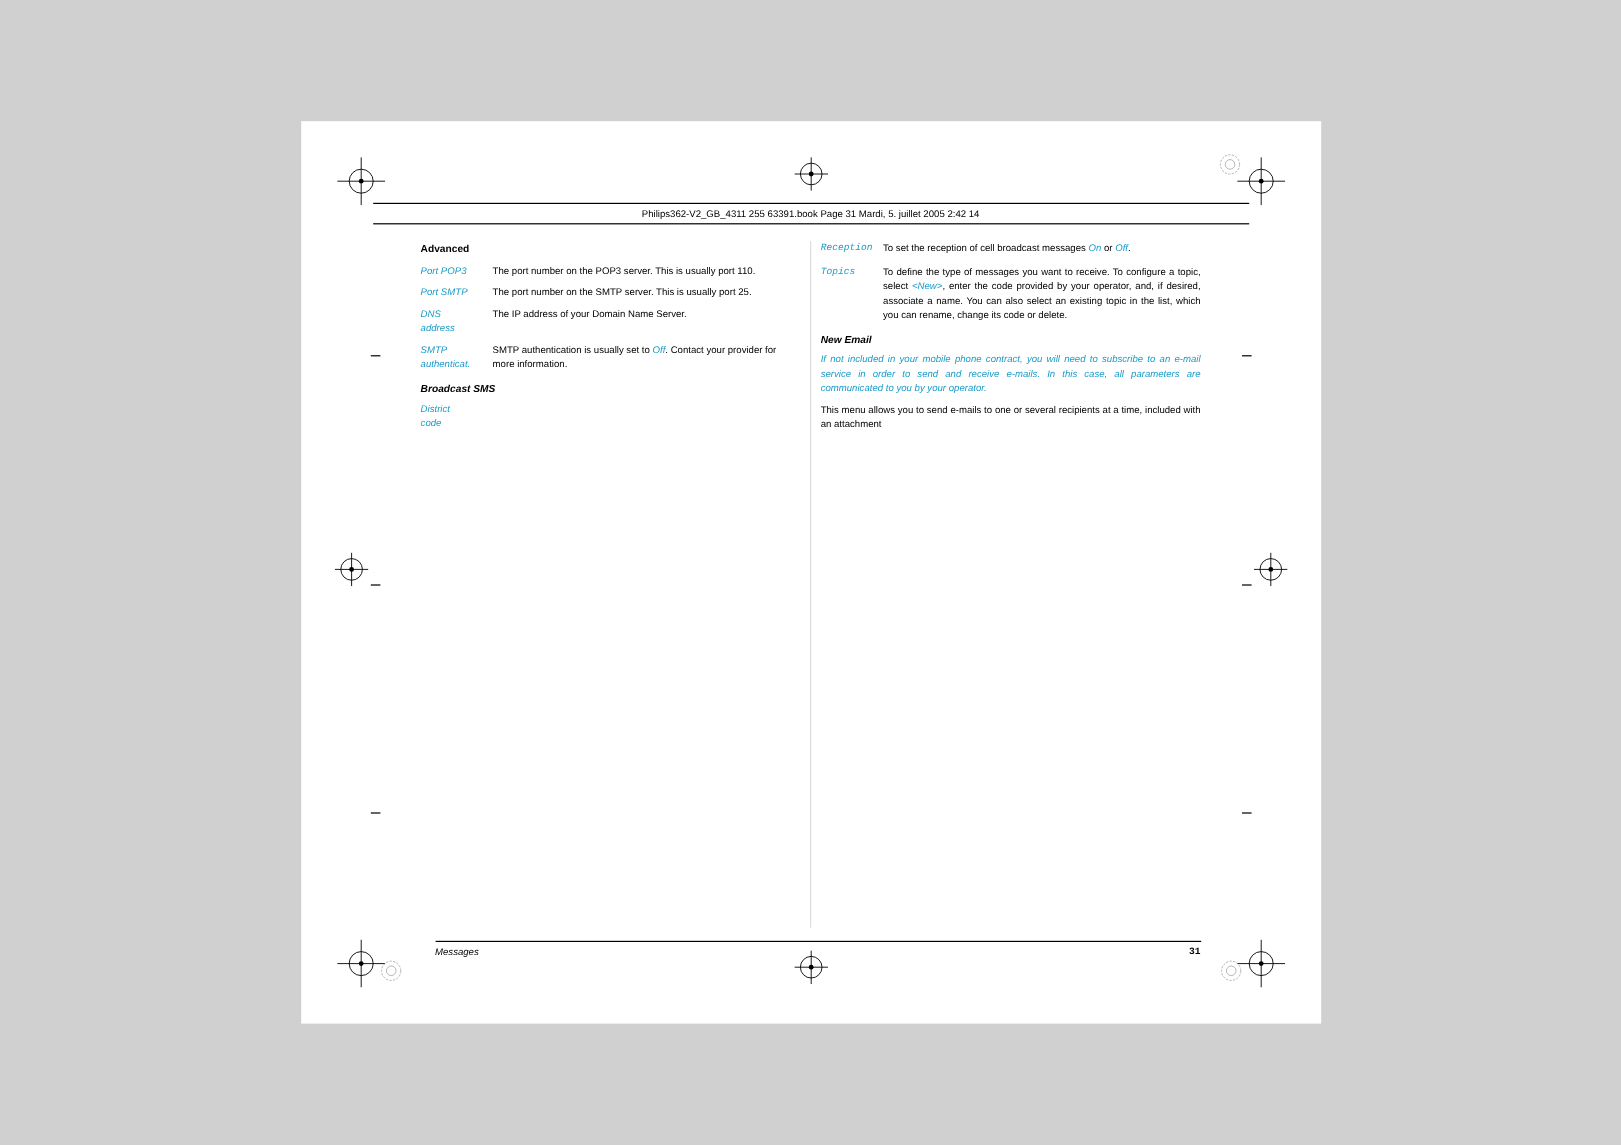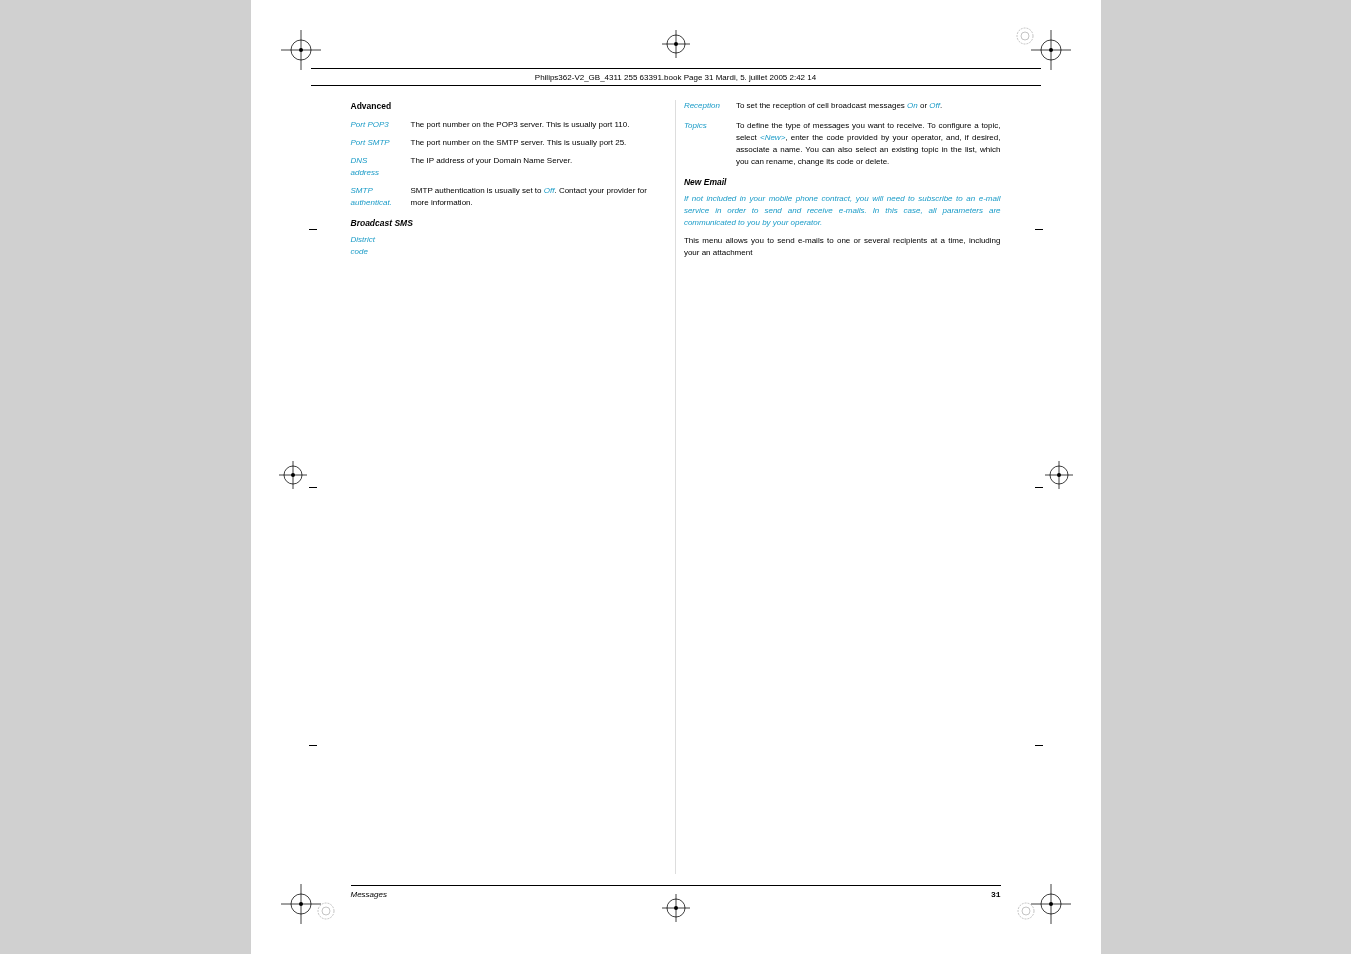--- a/index.html
+++ b/index.html
@@ -8,21 +8,21 @@
       background: #d0d0d0;
       display: flex;
       justify-content: center;
       align-items: center;
       min-height: 100vh;
       font-family: 'Times New Roman', Times, serif;
     }
 
     .page-container {
       width: 850px;
-      height: 954px;
+      height: 752px;
       background: #ffffff;
       position: relative;
       overflow: hidden;
     }
 
     
     .corner-mark {
       position: absolute;
       width: 40px;
       height: 40px;
@@ -155,21 +155,21 @@
       align-items: flex-start;
     }
 
     .def-term-right {
       width: 52px;
       min-width: 52px;
       font-style: italic;
       color: #1a9bc7;
       font-size: 8px;
       line-height: 1.5;
-      font-family: Liberation Sans, sans-serif;
+      font-family: Liberation Mono, monospace;
     }
 
     .def-desc-right {
       flex: 1;
       font-size: 8px;
       line-height: 1.5;
       color: #000;
       font-family: Arial, sans-serif;
       text-align: justify;
     }
@@ -227,21 +227,21 @@
       font-family: Arial, sans-serif;
       line-height: 1.5;
       text-align: justify;
       color: #000;
     }
 
     
     .footer {
       position: absolute;
       bottom: 55px;
-      left: 100px;
+      left: 112px;
       right: 100px;
       border-top: 0.75px solid #000;
       display: flex;
       justify-content: space-between;
       align-items: center;
       padding-top: 4px;
     }
 
     .footer-left {
       font-size: 8px;
@@ -425,21 +425,21 @@
           </div>
         </div>
 
 
         <div class="create-section">
 
           <div class="section-heading-italic">New Email</div>
 
           <div class="italic-note">If not included in your mobile phone contract, you will need to subscribe to an e-mail service in order to send and receive e-mails. In this case, all parameters are communicated to you by your operator.</div>
 
-          <div class="normal-text">This menu allows you to send e-mails to one or several recipients at a time, including your an attachment</div>
+          <div class="normal-text">This menu allows you to send e-mails to one or several recipients at a time, included with an attachment</div>
         </div>
 
       </div>
     </div>
   </div>
 
   <div class="footer">
     <span class="footer-left">Messages</span>
     <span class="footer-right">31</span>
   </div>

